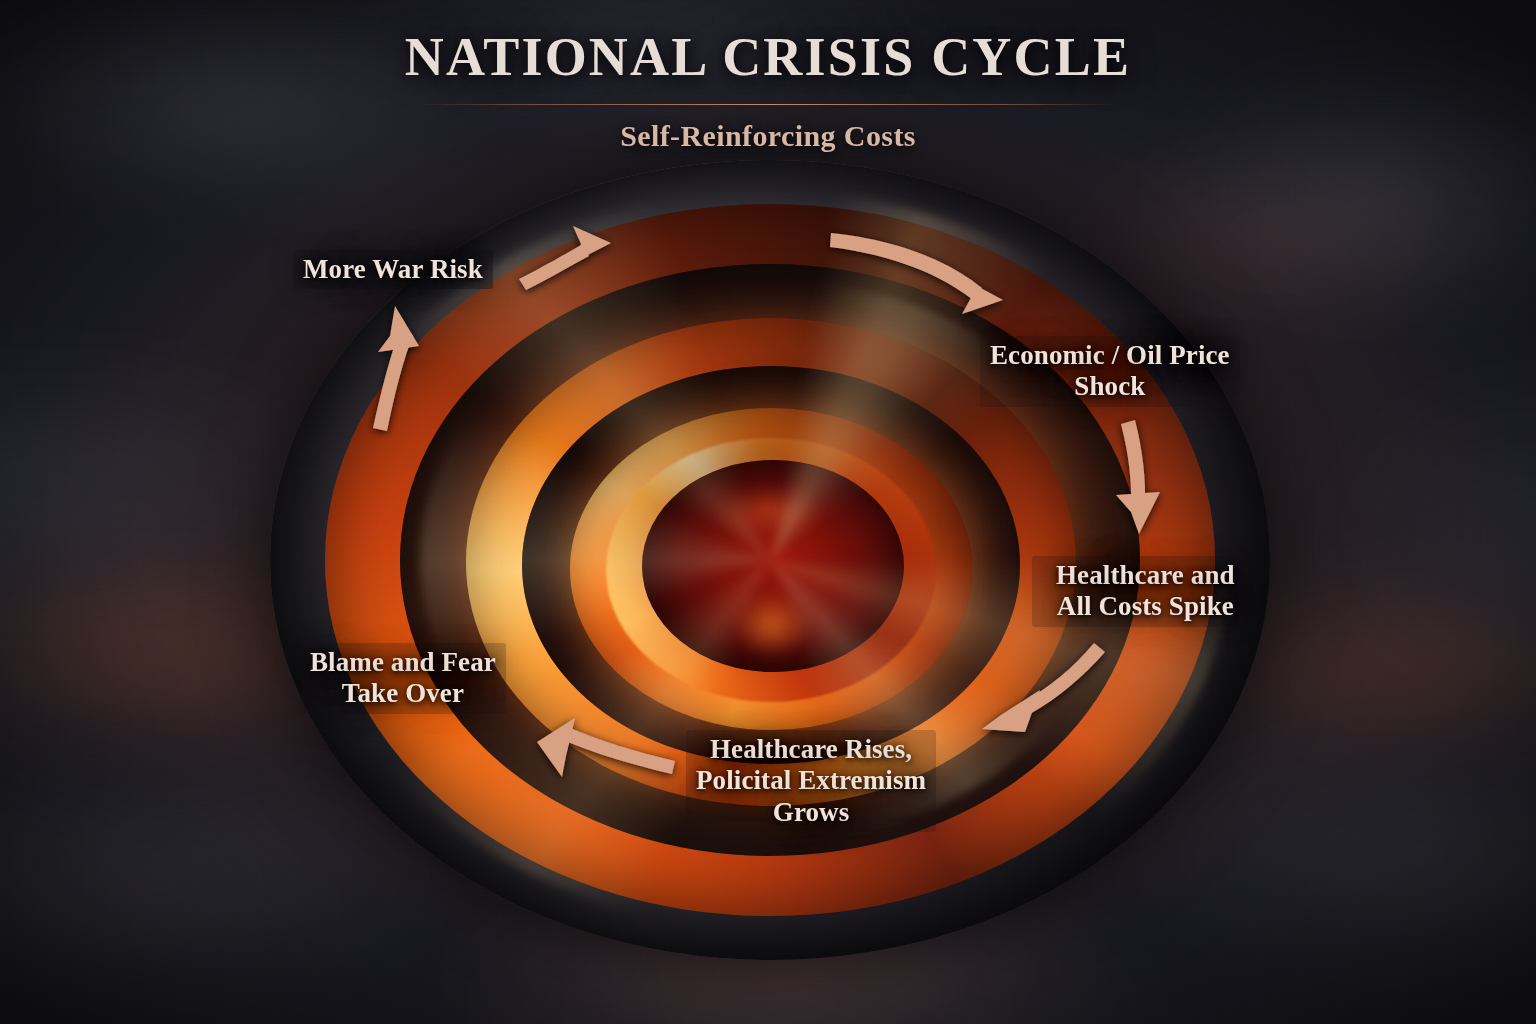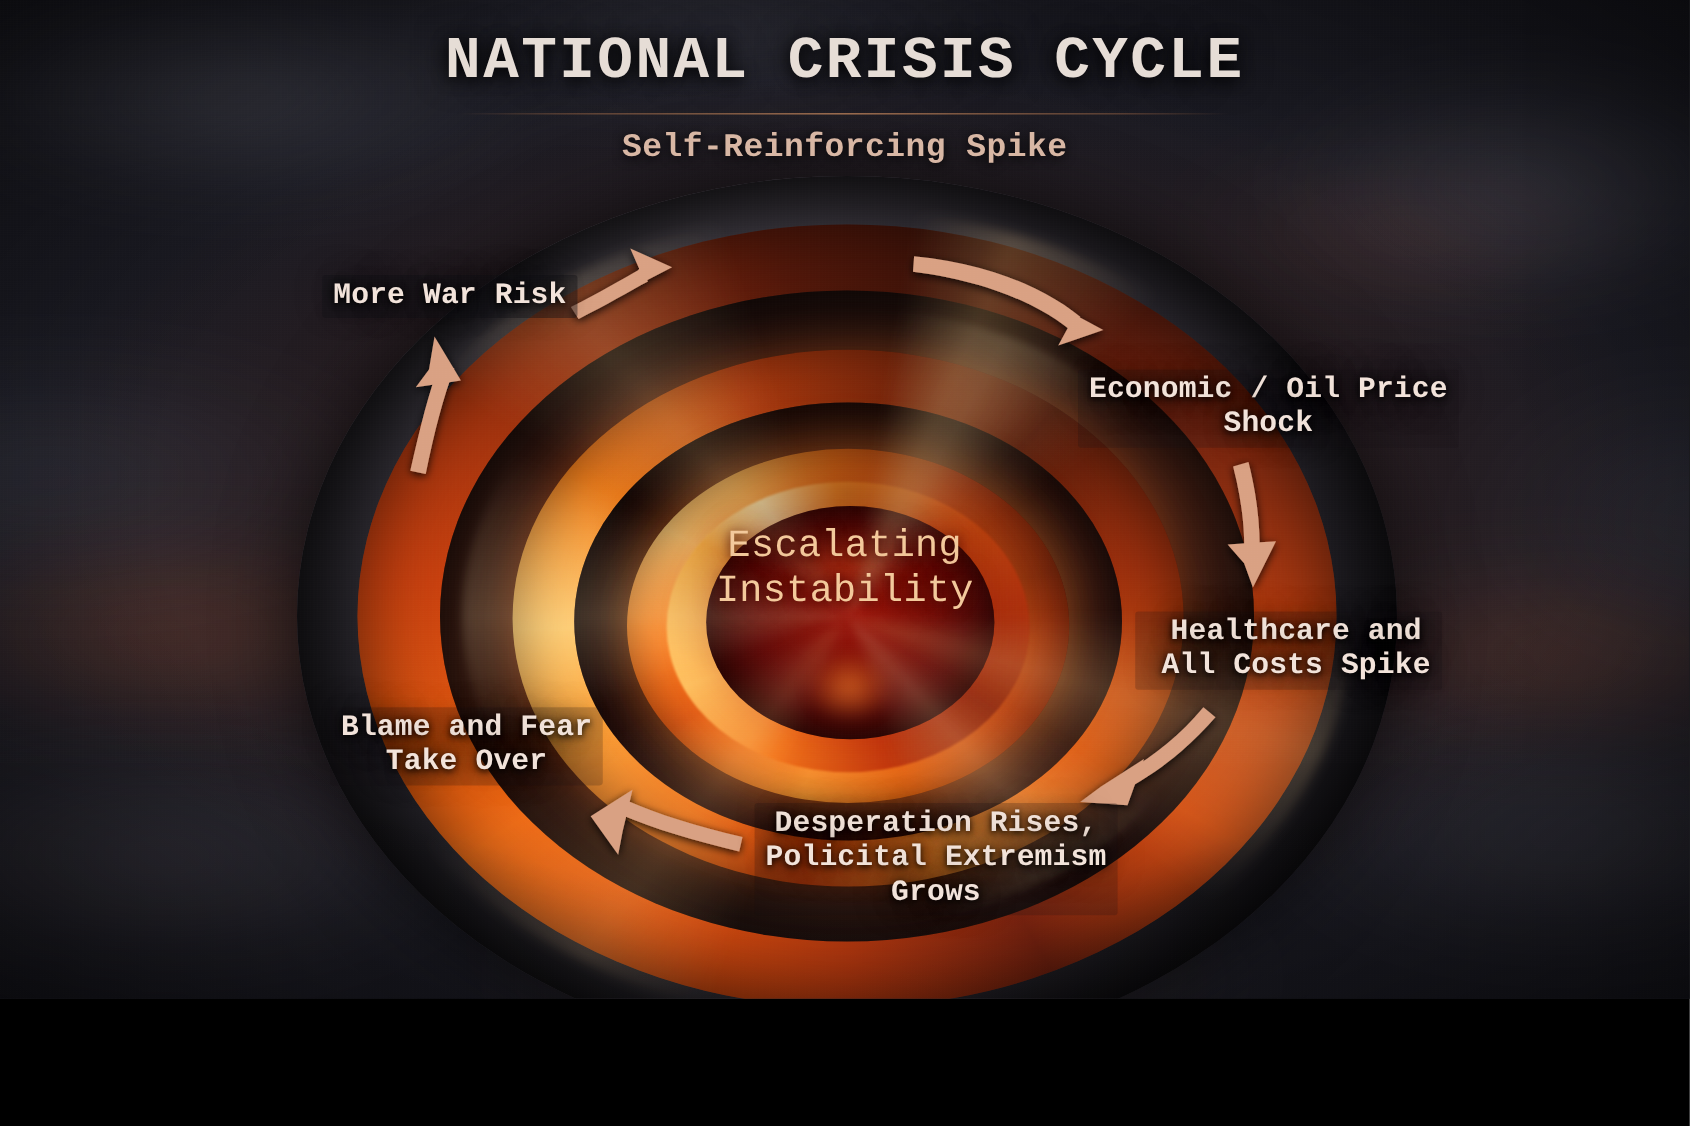--- a/index.html
+++ b/index.html
@@ -4,23 +4,23 @@
 <title>National Crisis Cycle</title>
 <style>
   html, body {
     margin: 0;
     padding: 0;
     background: #000;
   }
   #stage {
     position: relative;
     width: 1536px;
-    height: 908px;
+    height: 1024px;
     overflow: hidden;
-    font-family: Liberation Mono, monospace;
+    font-family: Liberation Serif, serif;
     background: #15151c;
     user-select: none;
   }
 
   
   .bg-base {
     position: absolute; inset: 0;
     background:
       radial-gradient(ellipse 70% 62% at 50% 52%, rgba(120,42,16,0.50) 0%, rgba(60,22,12,0.30) 40%, rgba(22,22,28,0.0) 72%),
       radial-gradient(ellipse 120% 100% at 50% 50%, #23232c 0%, #1a1a22 45%, #101016 100%);
@@ -351,34 +351,32 @@
       <g>
         <path d="M 373,428 C 382,388 390,356 400,330 L 413,335 C 403,361 395,392 387,431 Z"></path>
         <path d="M 395,306 L 419,346 L 378,352 L 390,336 Z"></path>
       </g>
     </g>
   </svg>
 
   <div id="header">
     <h1 id="title">NATIONAL CRISIS CYCLE</h1>
     <div id="title-rule"></div>
-    <p id="subtitle">Self-Reinforcing Spike</p>
+    <p id="subtitle">Self-Reinforcing Costs</p>
   </div>
 
-  <div id="center-label">Escalating
-Instability</div>
 
 
   <div class="node-label no-box" id="label-economic">Economic / Oil Price
 Shock</div>
 
   <div class="node-label no-box" id="label-health">Healthcare and
 All Costs Spike</div>
 
-  <div class="node-label no-box" id="label-desper">Desperation Rises,
+  <div class="node-label no-box" id="label-desper">Healthcare Rises,
 Policital Extremism
 Grows</div>
 
   <div class="node-label dim-box" id="label-morewar">More War Risk</div>
 
   <div class="node-label no-box" id="label-blame">Blame and Fear
 Take Over</div>
 
   <div class="grain"></div>
 </div>

